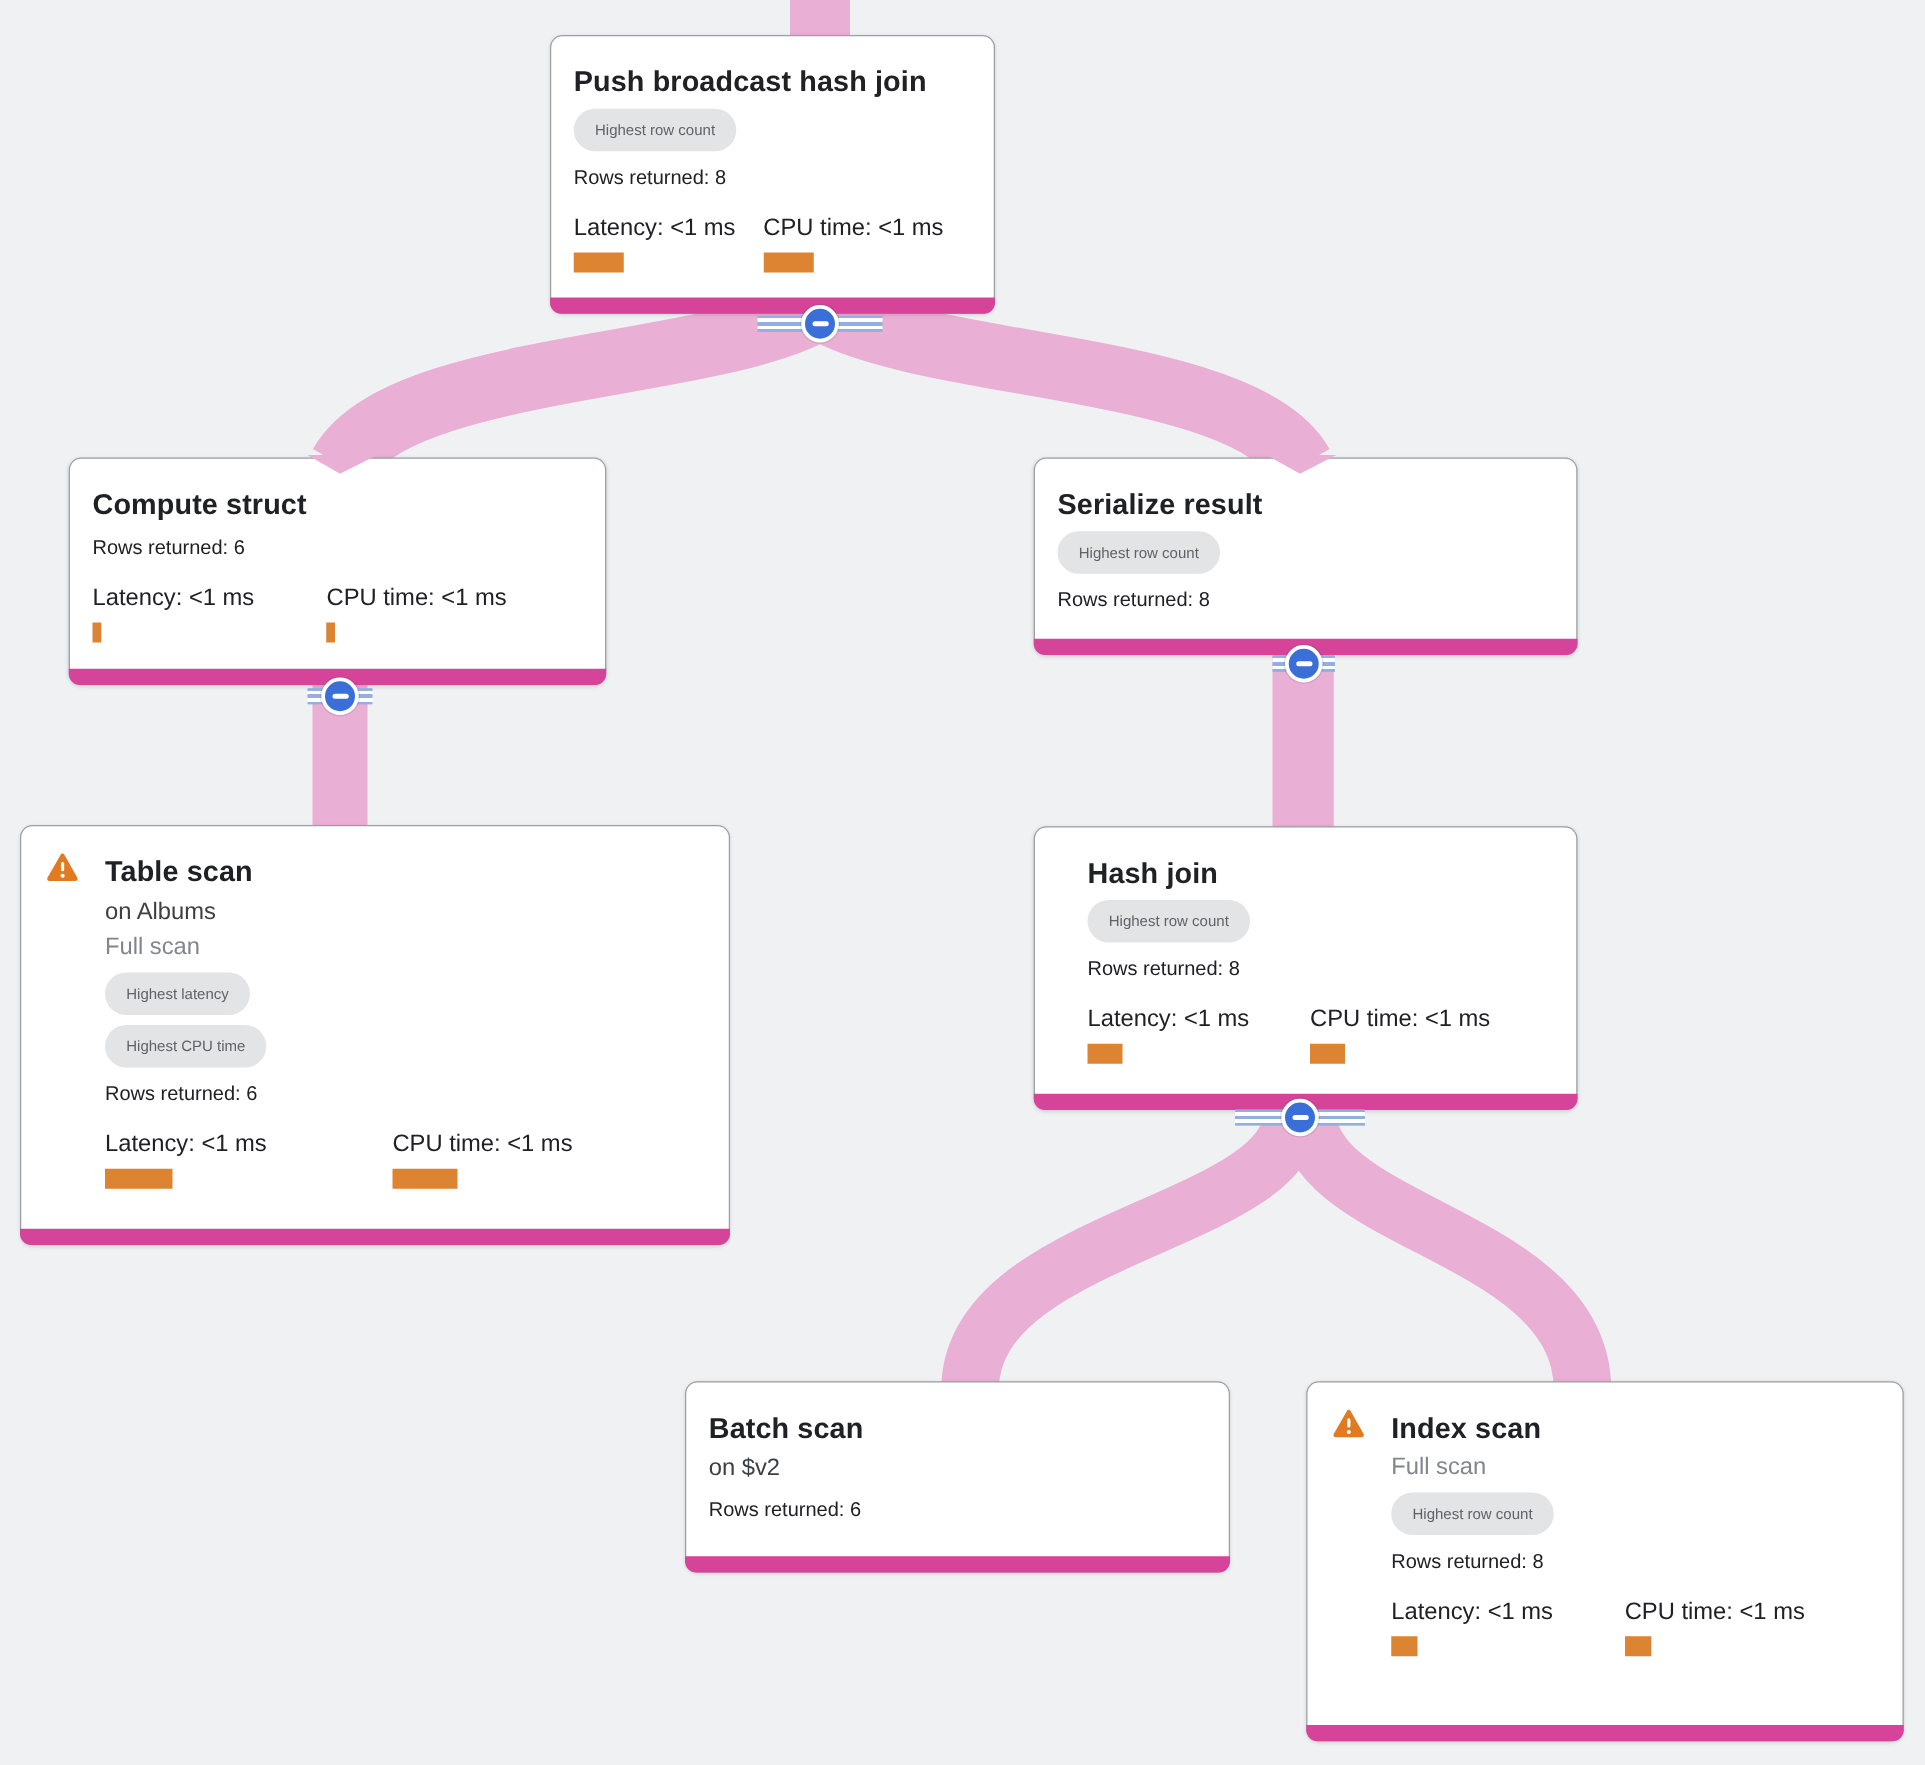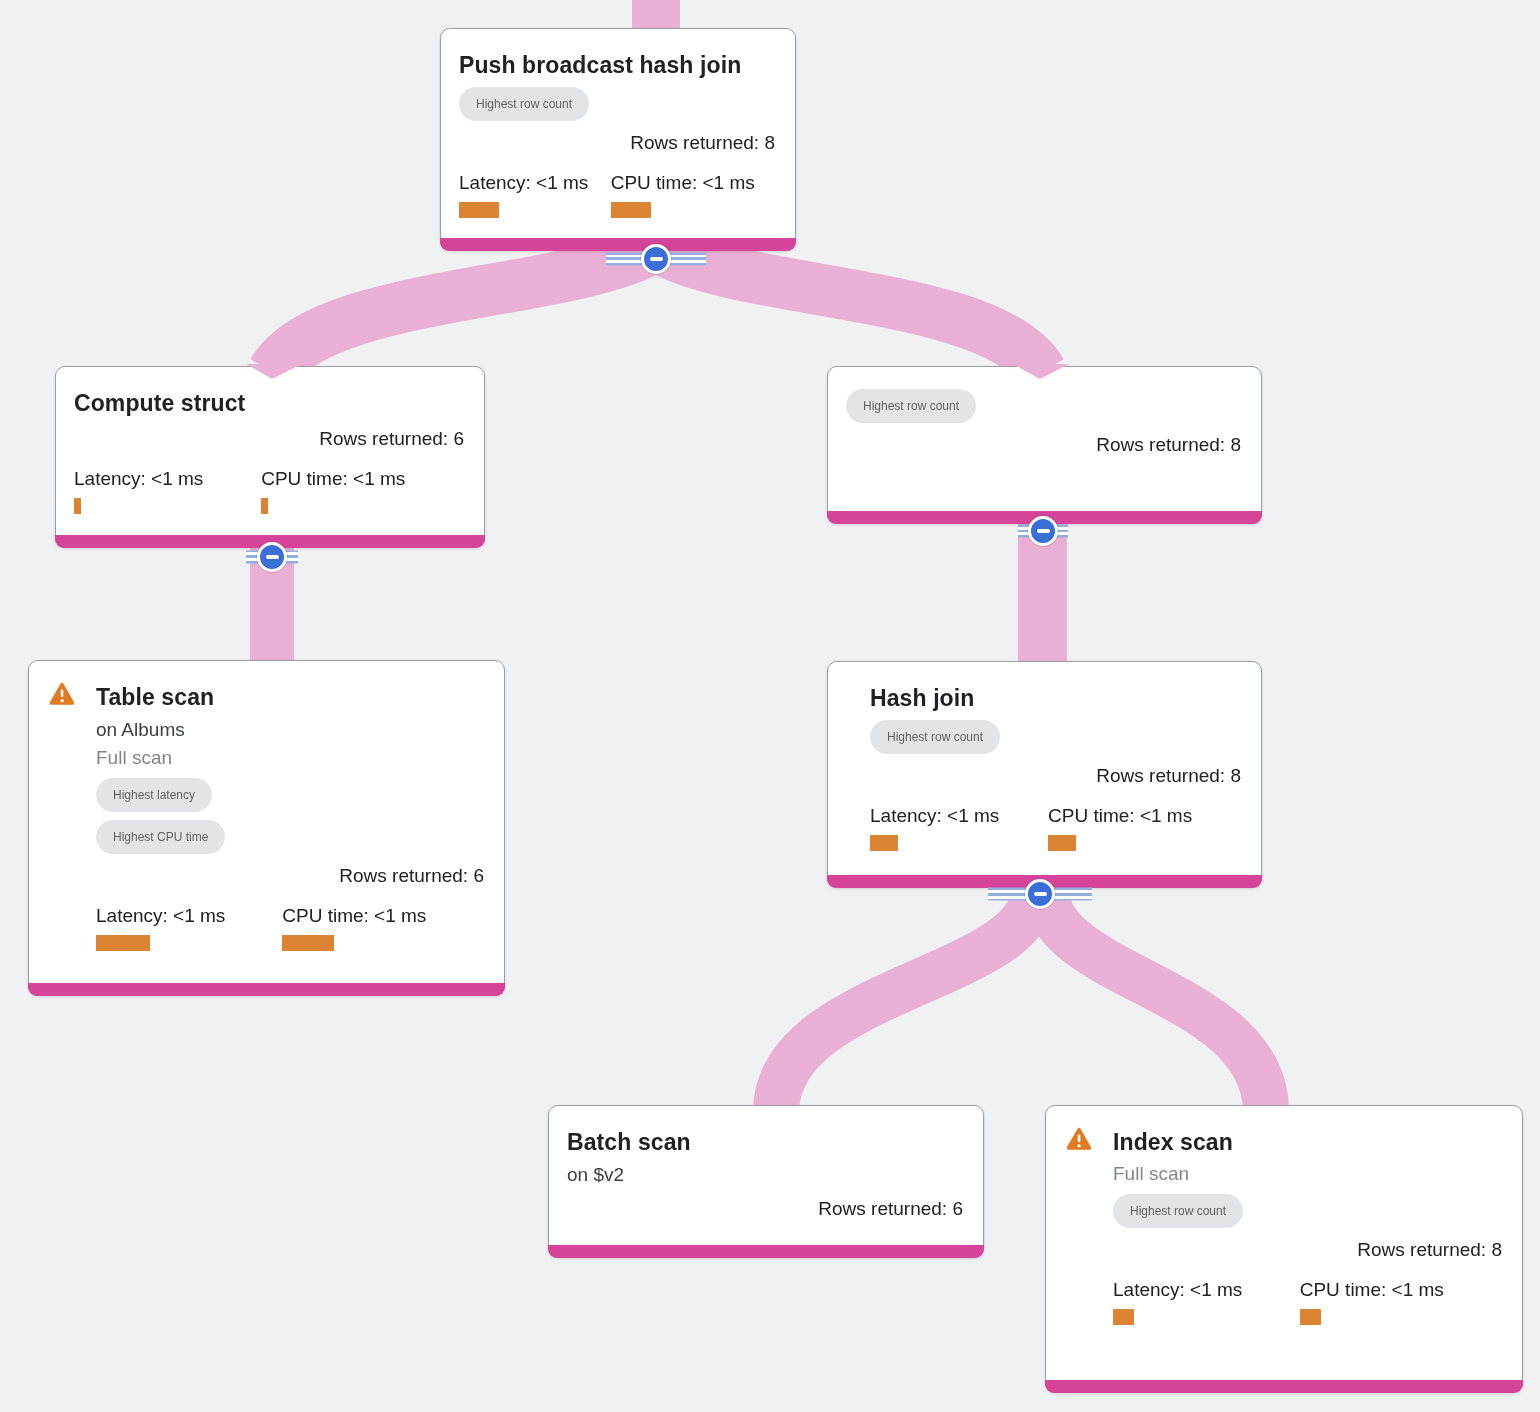--- a/index.html
+++ b/index.html
@@ -29,21 +29,21 @@
   .node.has-warning{padding-left:67px;}
   .warning-icon{position:absolute;left:18px;top:20px;}
 
   .title{font-size:23px;line-height:28px;font-weight:600;color:var(--title-text);margin:8px 0 6px;letter-spacing:.1px;}
   .subtitle{font-size:19px;line-height:24px;color:var(--body-text);margin:7px 0 3px;}
   .scan-type{font-size:19px;line-height:24px;color:var(--muted-text);margin:4px 0 6px;}
   .badge{
     display:block;width:fit-content;background:var(--badge-bg);color:var(--badge-text);
     font-size:12px;line-height:22px;padding:6px 17px;border-radius:18px;margin:8px 0;
   }
-  .rows{font-size:19px;line-height:24px;color:var(--title-text);margin:10px 0 6px;text-align:right;}
+  .rows{font-size:16px;line-height:24px;color:var(--title-text);margin:10px 0 6px;}
   .metrics{display:grid;grid-template-columns:48% 52%;margin-top:16px;}
   .metric-label{font-size:19px;line-height:24px;color:var(--title-text);}
   .bar{height:16px;background:var(--metric-orange);margin-top:7px;}
 
   .connector{
     position:absolute;z-index:3;height:30px;transform:translate(-50%,-50%);
     display:flex;align-items:center;justify-content:center;
   }
   .stripes{
     position:absolute;left:0;right:0;top:50%;transform:translateY(-50%);height:13px;
@@ -100,25 +100,26 @@
         <div class="bar" style="width: 7px;"></div>
       </div>
       <div>
         <div class="metric-label">CPU time: &lt;1 ms</div>
         <div class="bar" style="width: 7px;"></div>
       </div>
     </div>
   </article>
 
   <article class="node" style="left:827px;top:366px;width:435px;height:158px;">
-    <div class="badge">Highest row count</div>
-    <div class="rows">Rows returned: 8</div>
-  </article>
-
-  <article class="node has-warning" style="left:28px;top:660px;width:477px;height:336px;">
+    <h2 class="title">Serialize result</h2>
+    <div class="badge">Highest row count</div>
+    <div class="rows">Rows returned: 8</div>
+  </article>
+
+  <article class="node has-warning" style="left:16px;top:660px;width:568px;height:336px;">
     <svg class="warning-icon" width="30" height="27" viewBox="0 0 24 22">
       <path d="M10.8 2.2 L2.2 17.2 a1.5 1.5 0 0 0 1.3 2.2 h16.9 a1.5 1.5 0 0 0 1.3 -2.2 L13.2 2.2 a1.4 1.4 0 0 0 -2.4 0 Z" fill="var(--warning-orange)"></path>
       <rect x="11" y="7" width="2.1" height="6" rx="1" fill="#ffffff"></rect>
       <circle cx="12.05" cy="16" r="1.35" fill="#ffffff"></circle>
     </svg>
     <h2 class="title">Table scan</h2>
     <div class="subtitle">on Albums</div>
     <div class="scan-type">Full scan</div>
     <div class="badge">Highest latency</div>
     <div class="badge">Highest CPU time</div>

